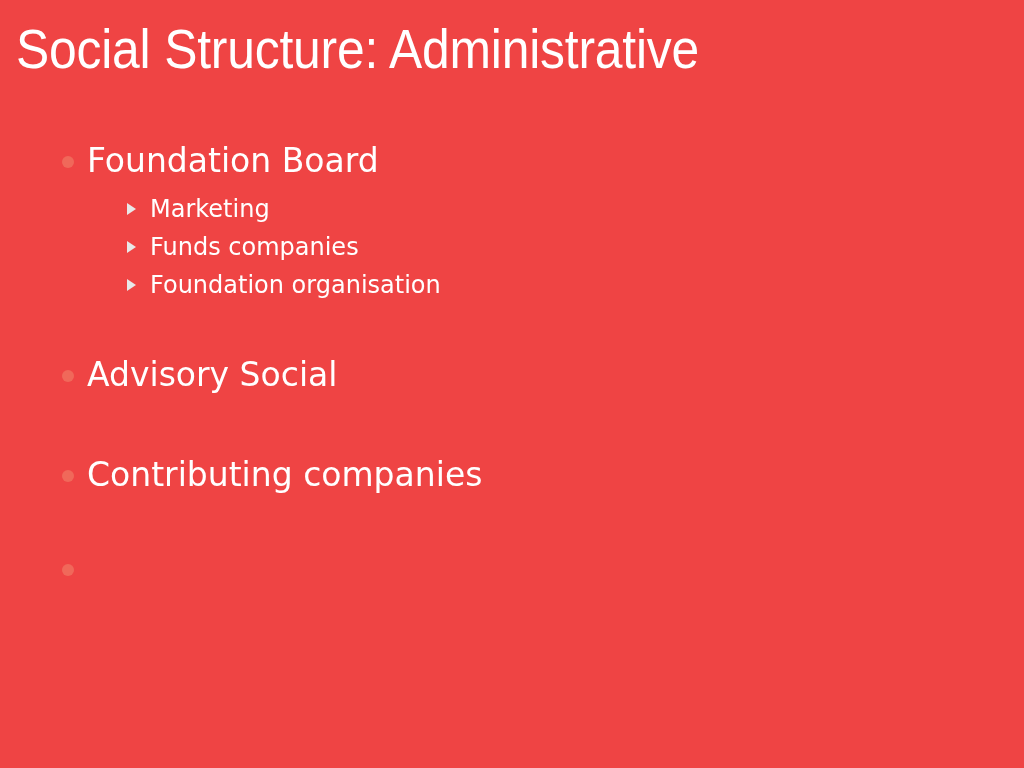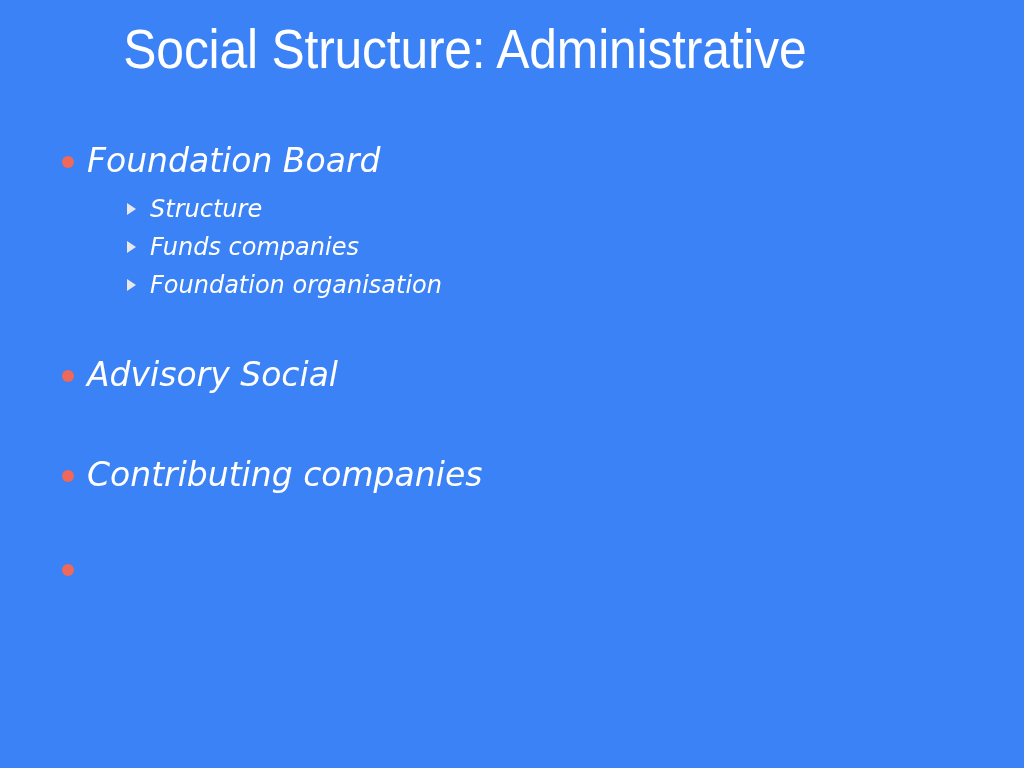--- a/index.html
+++ b/index.html
@@ -48,21 +48,20 @@
     width: 1024px;
     list-style: none;
     margin: 0;
     padding: 0;
   }
 
   .l1-item {
     position: relative;
     margin: 0;
     padding: 0;
-    font-style: italic;
   }
 
   .l1-row {
     position: relative;
     height: 58px;
     display: flex;
     align-items: center;
   }
 
   .l1-bullet {
@@ -122,35 +121,35 @@
     white-space: nowrap;
   }
 
   
   .gap-lg { height: 42px; }
   .gap-sm { height: 18px; }
 </style>
 </head>
 <body>
 
-<div class="slide" style="background: #3b82f6; text-align: center;">
+<div class="slide" style="background: #ef4444;">
 
   <div class="slide-title" style="color: rgb(255, 255, 255);">Social Structure: Administrative</div>
 
   <ul class="body-list">
 
     <li class="l1-item">
       <div class="l1-row">
         <span class="l1-bullet" style="background: rgb(240, 104, 90);"></span>
         <span class="l1-label" style="color: rgb(255, 255, 255);">Foundation Board</span>
       </div>
       <ul class="l2-list">
         <li class="l2-item">
           <span class="l2-marker" style="border-left-color: rgb(232, 232, 232);"></span>
-          <span class="l2-label" style="color: rgb(255, 255, 255);">Structure</span>
+          <span class="l2-label" style="color: rgb(255, 255, 255);">Marketing</span>
         </li>
         <li class="l2-item">
           <span class="l2-marker" style="border-left-color: rgb(232, 232, 232);"></span>
           <span class="l2-label" style="color: rgb(255, 255, 255);">Funds companies</span>
         </li>
         <li class="l2-item">
           <span class="l2-marker" style="border-left-color: rgb(232, 232, 232);"></span>
           <span class="l2-label" style="color: rgb(255, 255, 255);">Foundation organisation</span>
         </li>
       </ul>

